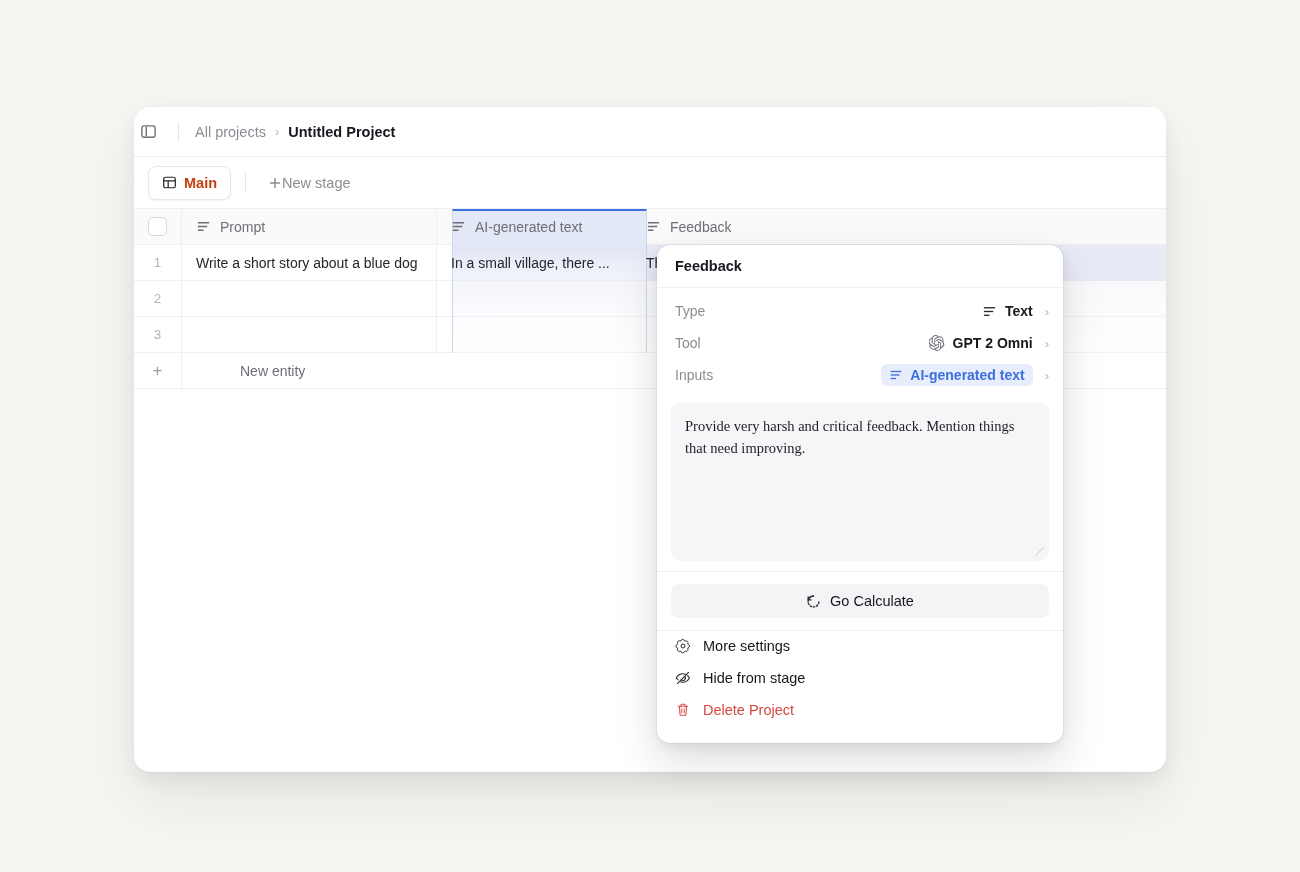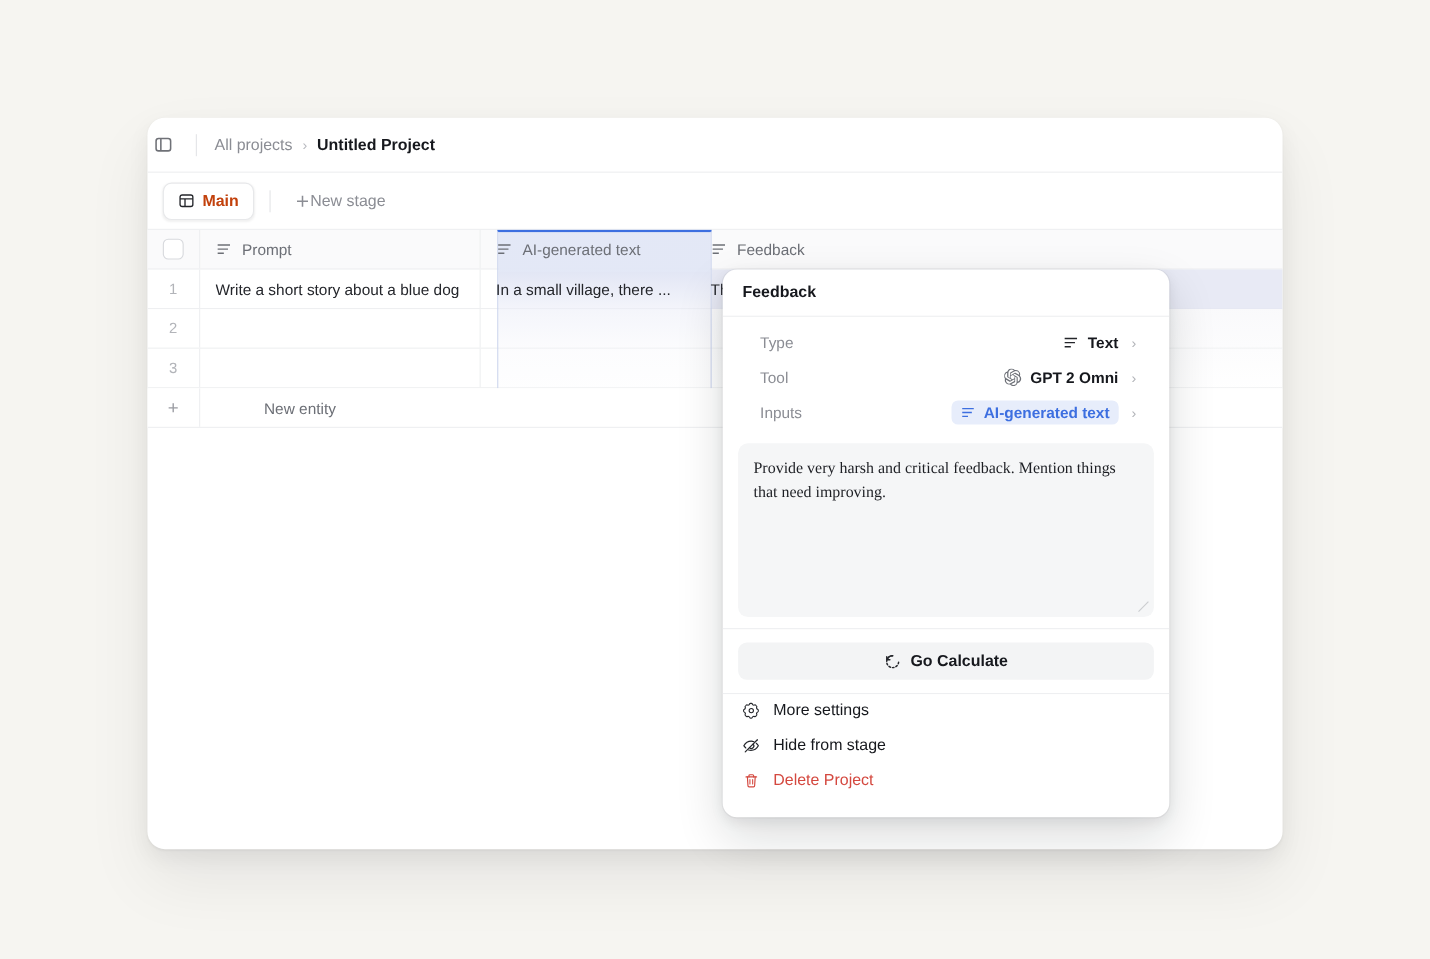--- a/index.html
+++ b/index.html
@@ -231,21 +231,21 @@
   .popup-head {
     height: 42px;
     display: flex;
     align-items: center;
     padding: 0 18px;
     font-size: 14.5px;
     font-weight: 600;
     color: #16181d;
     border-bottom: 1px solid #eeeff1;
   }
-  .prop-list { padding: 7px 16px 4px; }
+  .prop-list { padding: 7px 0 4px; }
   .prop-row {
     height: 32px;
     display: flex;
     align-items: center;
     padding: 0 14px 0 18px;
     cursor: pointer;
   }
   .prop-label {
     font-size: 14px;
     color: #8b8d94;
@@ -306,21 +306,21 @@
   }
   .calc-btn {
     height: 34px;
     border-radius: 8px;
     background: #f3f4f5;
     display: flex;
     align-items: center;
     justify-content: center;
     gap: 9px;
     font-size: 14.5px;
-    font-weight: 700;
+    font-weight: 400;
     color: #16181d;
     cursor: pointer;
   }
 
   .menu {
     border-top: 1px solid #eeeff1;
     padding: 7px 0 9px;
   }
   .menu-item {
     height: 32px;

